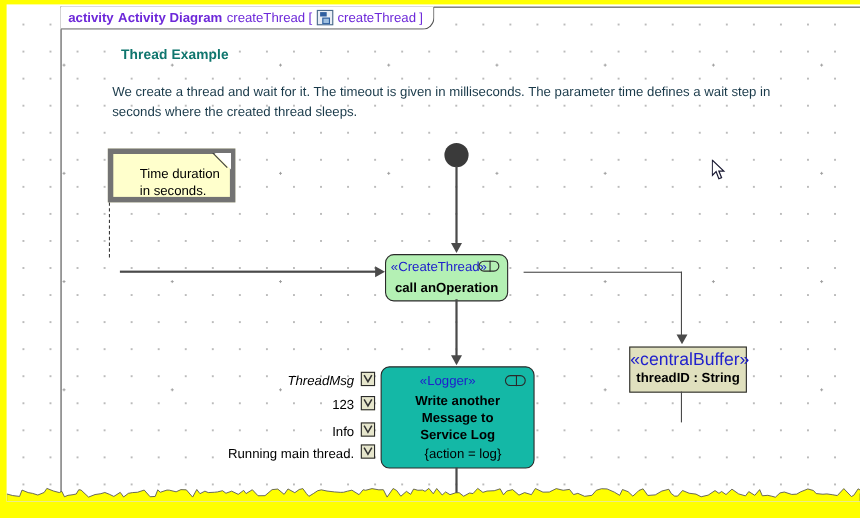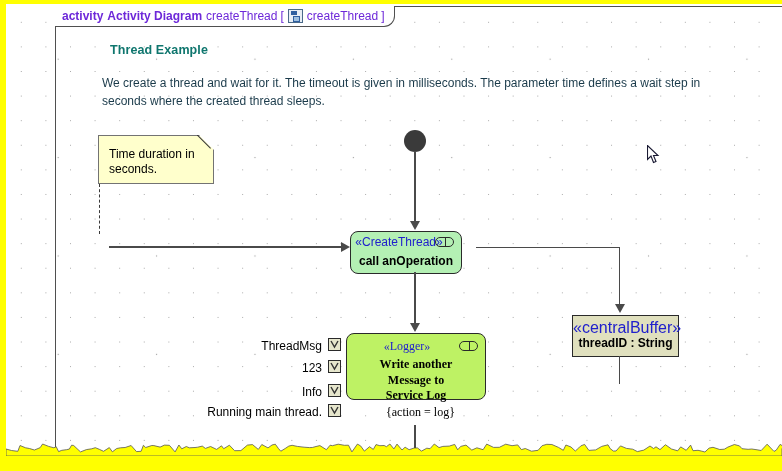--- a/index.html
+++ b/index.html
@@ -133,25 +133,25 @@
   }
 
   
   #note-time-duration {
     position: absolute;
     left: 92px;
     top: 131px;
     width: 116px;
     height: 49px;
     background: #ffffcc;
-    border: 1px solid #737373;
-    box-sizing: border-box;
-    font-size: 12px;
-    color: #000000;
-    padding: 11px 8px 0 10px;
+    border: 5px solid #737373;
+    box-sizing: border-box;
+    font-size: 12px;
+    color: #000000;
+    padding: 11px 8px 0 24px;
     line-height: 15px;
   }
   #note-fold {
     position: absolute;
     right: -1px;
     top: -1px;
     width: 0; height: 0;
     border-left: 15px solid transparent;
     border-top: 15px solid #ffffff;
   }
@@ -241,24 +241,23 @@
     top: 22px;
     font-size: 12px;
     font-weight: bold;
     color: #000000;
   }
 
   #action-logger {
     left: 340px;
     top: 329px;
     width: 140px;
-    height: 67px;
-    background: #bef264;
+    height: 93px;
+    background: #14b8a6;
     border-radius: 8px;
-    font-family: Liberation Serif, serif;
   }
   #action-logger .stereotype {
     position: absolute;
     left: 0; right: 0;
     top: 5px;
     text-align: center;
     color: #2020cc;
     font-size: 12px;
     padding-right: 18px;
   }
@@ -460,21 +459,21 @@
       <div class="constraint">{action = log}</div>
     </div>
 
     <div class="edge edge-v" style="left:408px; top:421px; height:25px;"></div>
 
     <div class="input-pin" style="left:322px; top:334px;">
       <svg width="11" height="11" viewBox="0 0 11 11" style="position:absolute;left:0;top:0;">
         <polyline points="2,2 5.5,8 9,2" fill="none" stroke="#333333" stroke-width="1.4"></polyline>
       </svg>
     </div>
-    <div class="pin-label" style="left:180px; top:335px; width:136px;">ThreadMsg</div>
+    <div class="pin-label" style="left:180px; top:335px; width:136px;font-style:italic;">ThreadMsg</div>
 
     <div class="input-pin" style="left:322px; top:356px;">
       <svg width="11" height="11" viewBox="0 0 11 11" style="position:absolute;left:0;top:0;">
         <polyline points="2,2 5.5,8 9,2" fill="none" stroke="#333333" stroke-width="1.4"></polyline>
       </svg>
     </div>
     <div class="pin-label" style="left:180px; top:357px; width:136px;">123</div>
 
     <div class="input-pin" style="left:322px; top:380px;">
       <svg width="11" height="11" viewBox="0 0 11 11" style="position:absolute;left:0;top:0;">

